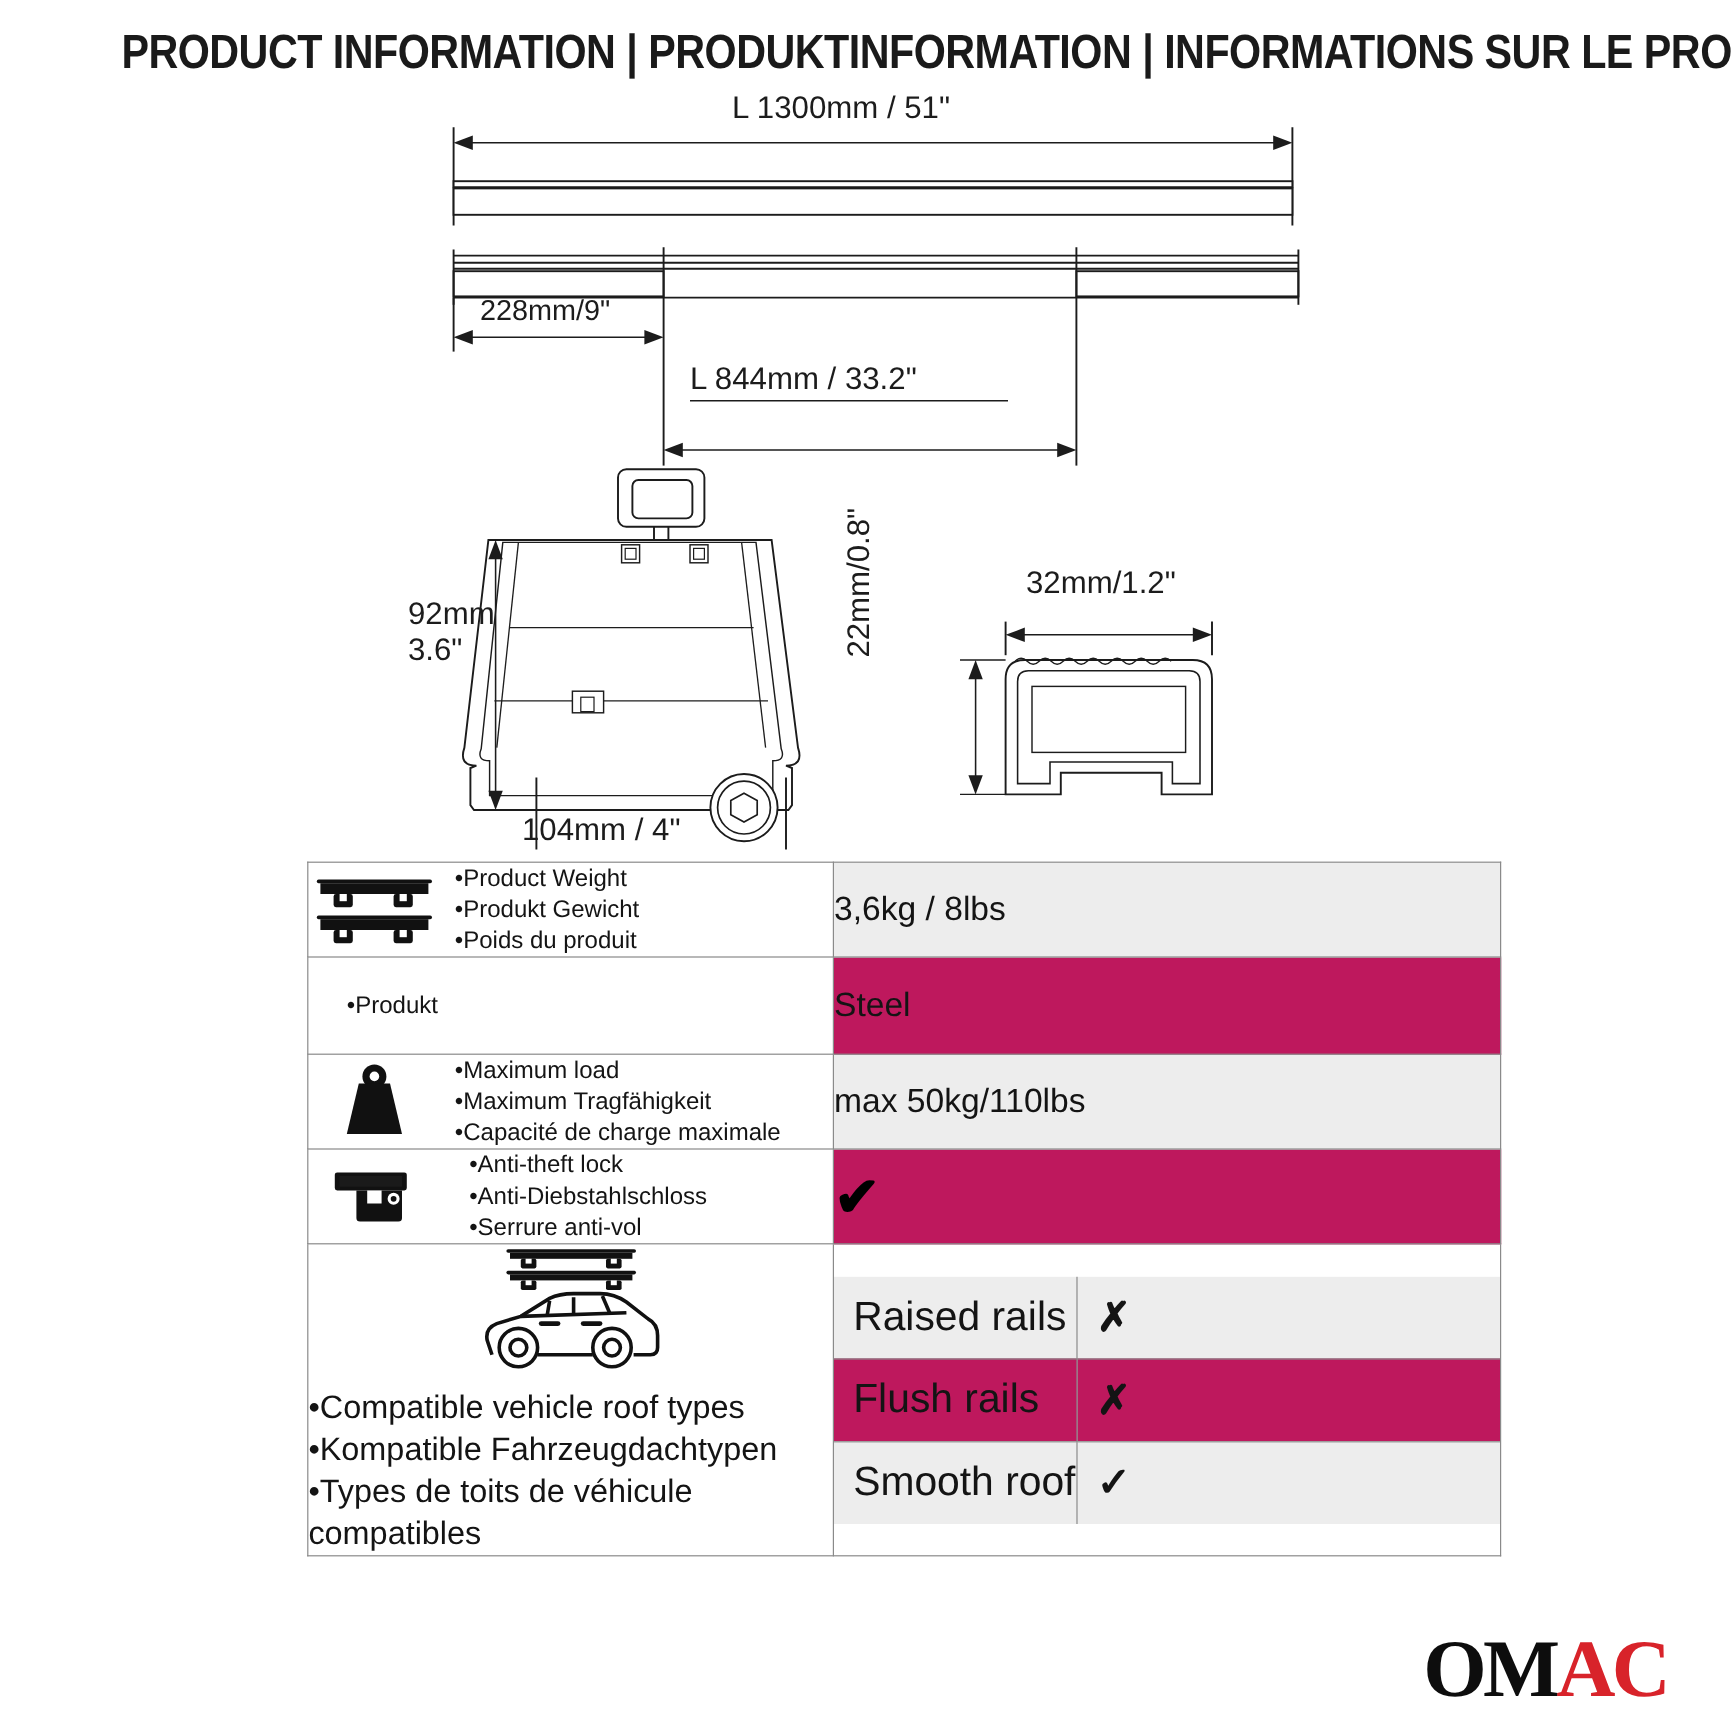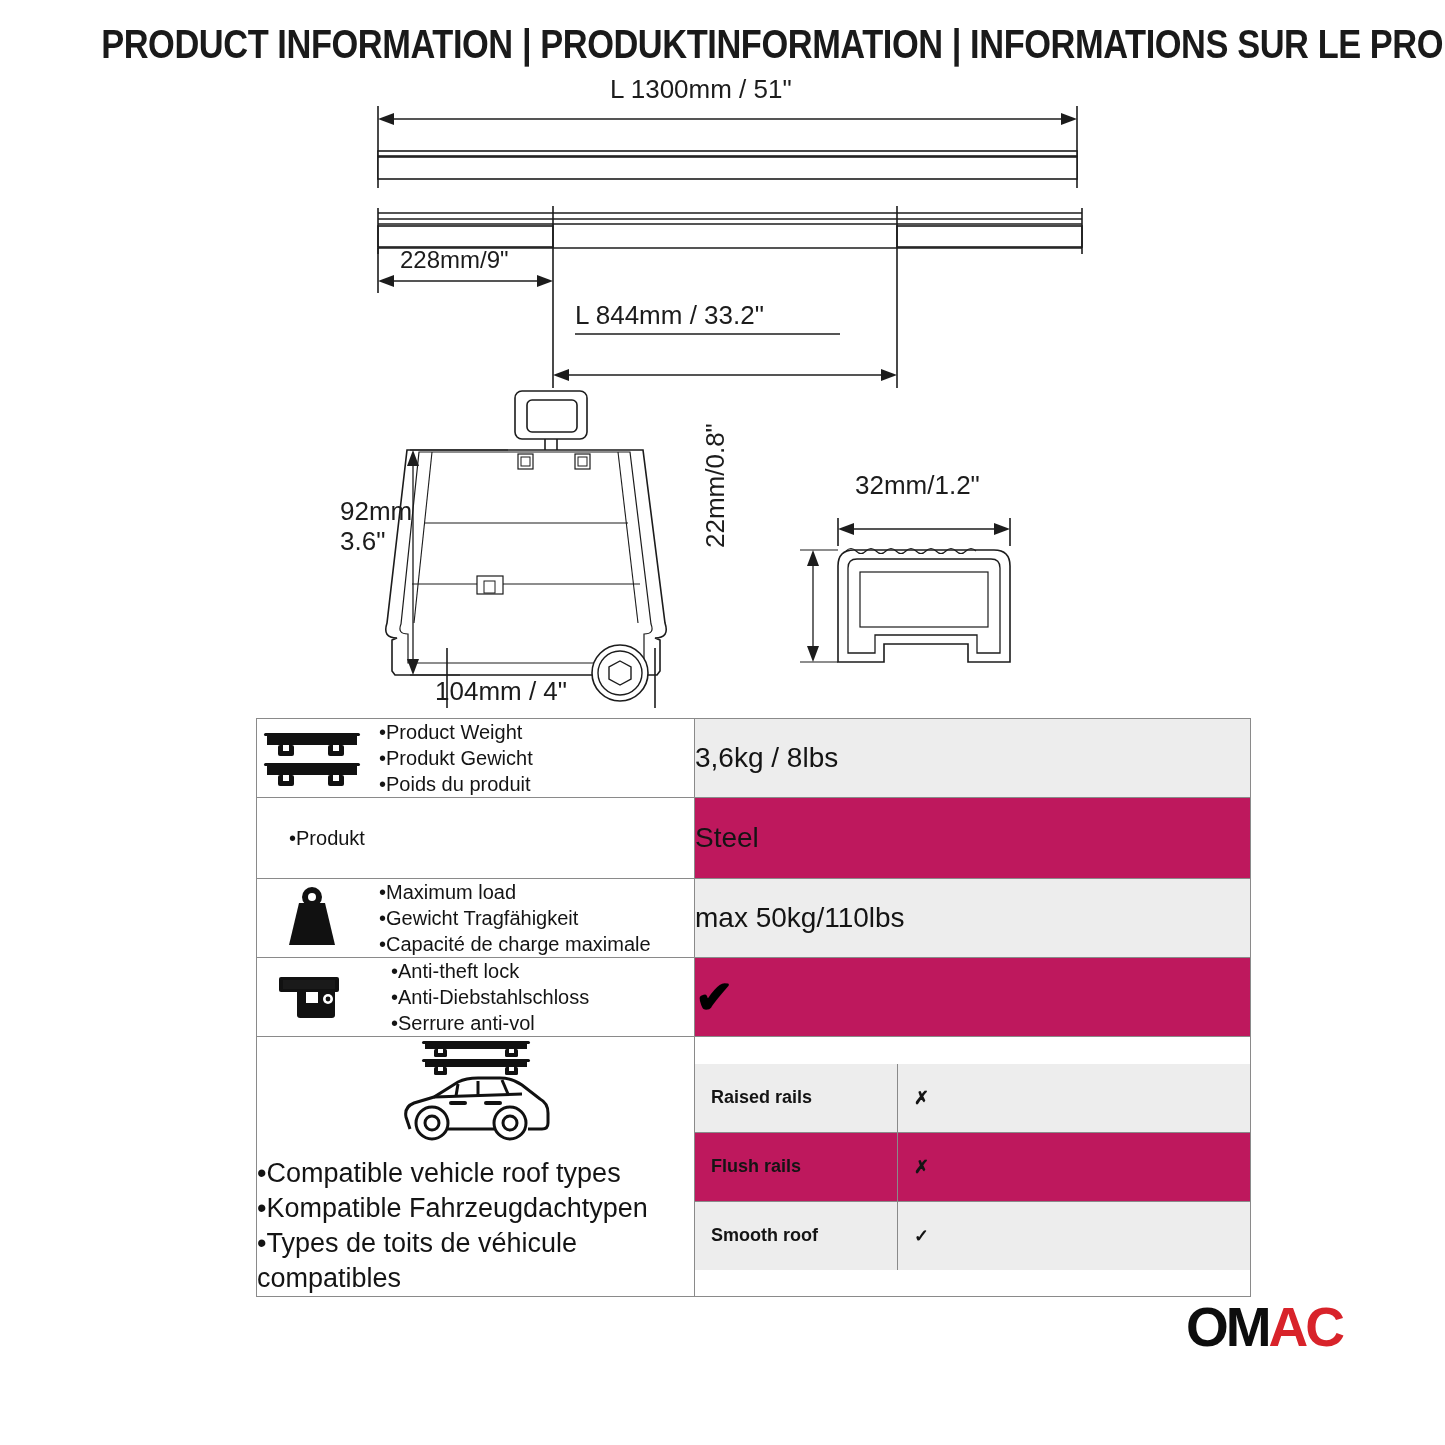--- a/index.html
+++ b/index.html
@@ -111,23 +111,22 @@
   
   .compat-cell { padding: 0; vertical-align: top; }
   .compat-table {
     width: 100%;
     border-collapse: collapse;
     table-layout: fixed;
   }
   .compat-table td {
     border: 1.5px solid #8a8a8a;
     height: 68px;
-    font-size: 18px;
+    font-size: 34px;
     color: #141414;
-    font-weight: bold;
   }
   .compat-table td:first-child {
     width: 186px;
     padding-left: 16px;
     border-left: none;
   }
   .compat-table td:last-child {
     padding-left: 16px;
     border-right: none;
   }
@@ -143,24 +142,24 @@
     white-space: normal;
     text-align: left;
     margin-top: 12px;
     font-size: 27px;
   }
 
   
   .logo {
     position: absolute;
     left: 1186px;
-    top: 1300px;
-    font-family: Liberation Sans, sans-serif;
+    top: 1356px;
+    font-family: Liberation Serif, serif;
     font-weight: bold;
-    font-size: 55px;
+    font-size: 68px;
     letter-spacing: -3px;
     line-height: 1;
     white-space: nowrap;
   }
   .logo .om { color: #0d0d0d; }
   .logo .ac { color: #d8232a; }
 </style>
 </head>
 <body>
 
@@ -332,21 +331,21 @@
               <svg width="70" height="70" viewBox="0 0 70 70">
                 <g fill="#111">
                   <circle cx="35" cy="14" r="10"></circle>
                   <circle cx="35" cy="14" r="4" fill="#fff"></circle>
                   <path d="M 22 20 L 48 20 L 58 62 L 12 62 Z"></path>
                 </g>
               </svg>
             </span>
             <span class="label-lines">
               <span class="ln">•Maximum load</span>
-              <span class="ln">•Gewicht Tragfähigkeit</span>
+              <span class="ln">•Maximum Tragfähigkeit</span>
               <span class="ln">•Capacité de charge maximale</span>
             </span>
           </div>
         </td>
         <td class="val-cell shaded">max 50kg/110lbs</td>
       </tr>
 
       <tr>
         <td class="lbl-cell">
           <div class="row-inner">

